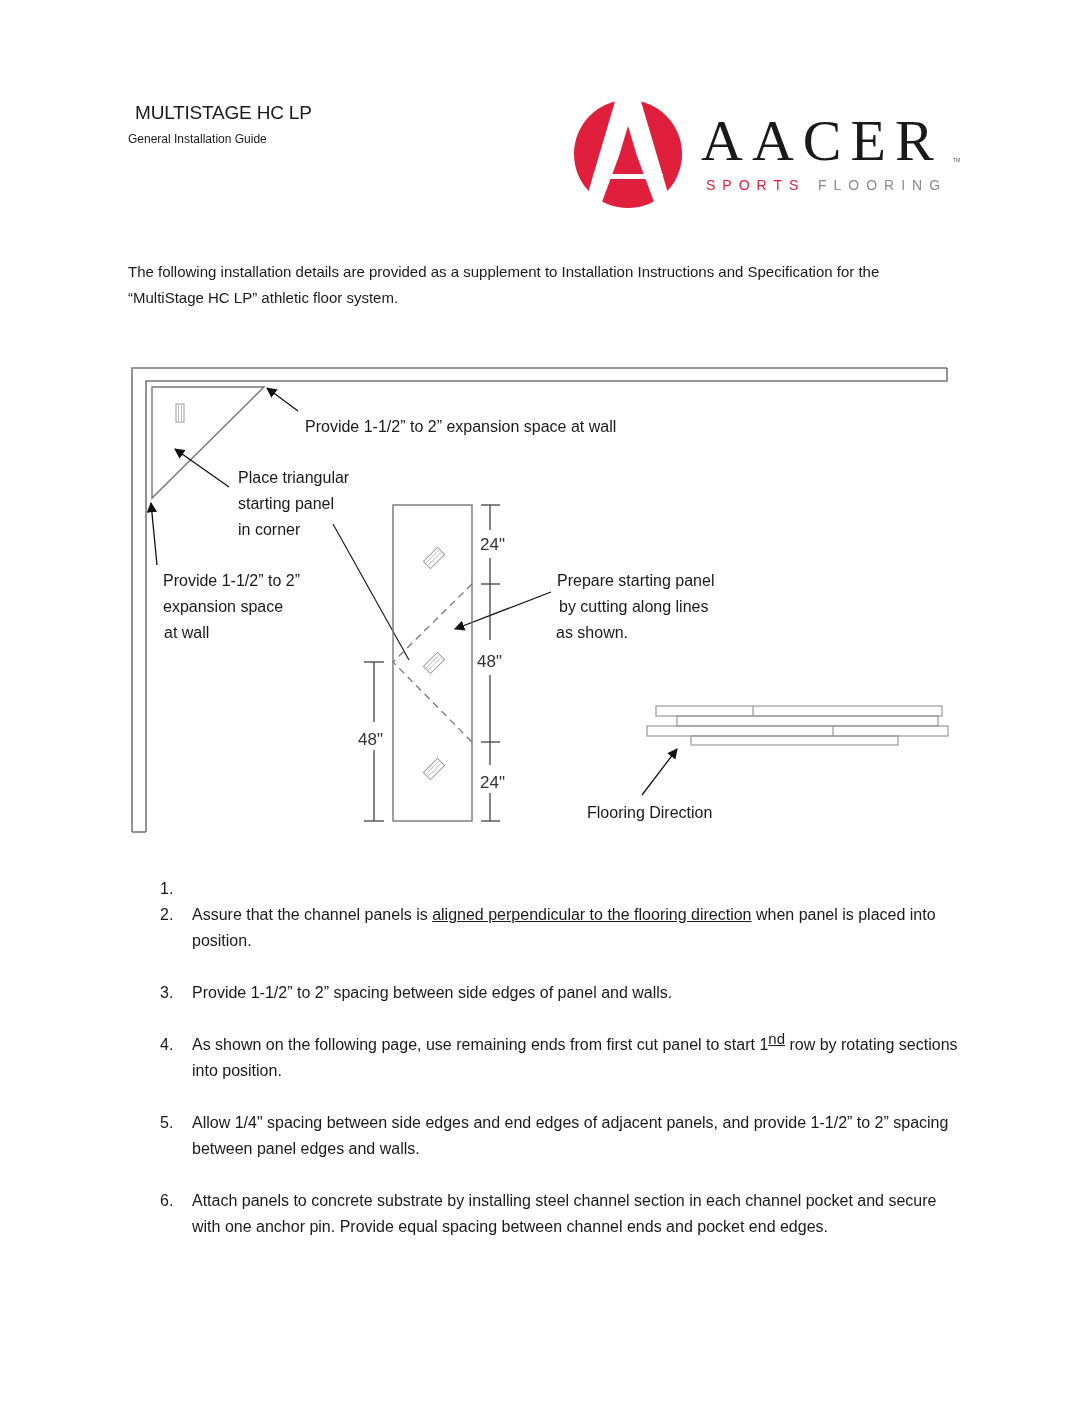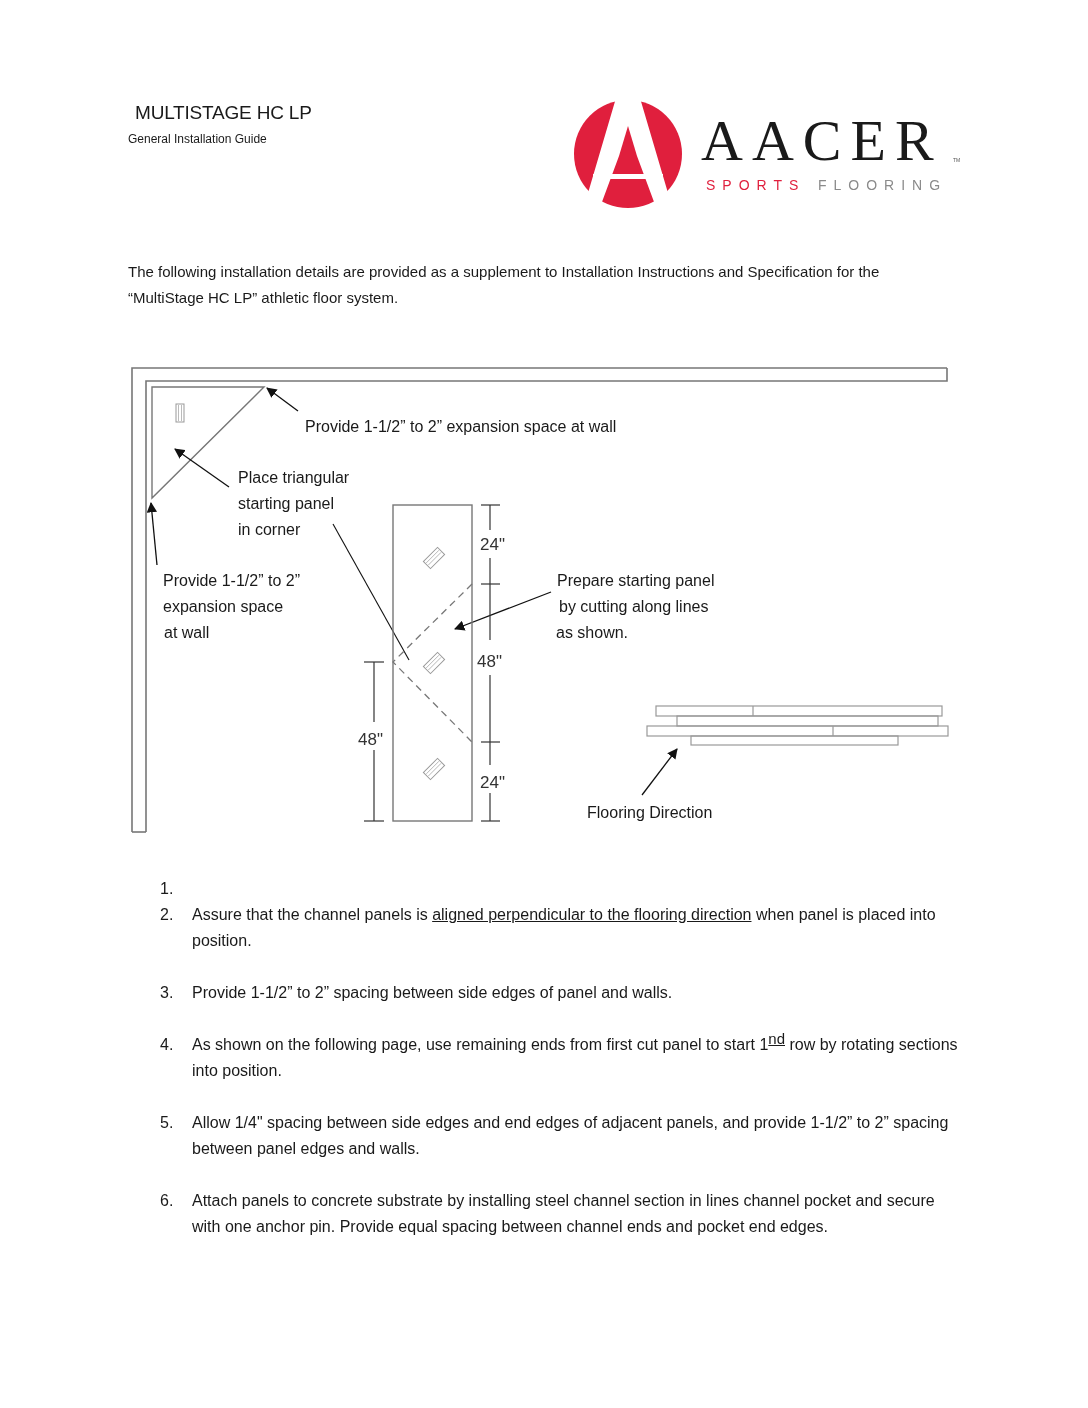--- a/index.html
+++ b/index.html
@@ -143,15 +143,15 @@
   <li>
     <span class="num">4.</span>
     <span>As shown on the following page, use remaining ends from first cut panel to start 1</span><sup>nd</sup><span> row by rotating sections into position.</span>
   </li>
   <li>
     <span class="num">5.</span>
     <span>Allow 1/4" spacing between side edges and end edges of adjacent panels, and provide 1-1/2” to 2” spacing between panel edges and walls.</span>
   </li>
   <li>
     <span class="num">6.</span>
-    <span>Attach panels to concrete substrate by installing steel channel section in lines channel pocket and secure with one anchor pin. Provide equal spacing between channel ends and pocket end edges.</span>
+    <span>Attach panels to concrete substrate by installing steel channel section in each channel pocket and secure with one anchor pin. Provide equal spacing between channel ends and pocket end edges.</span>
   </li>
 </ol>
 
 </body></html>

